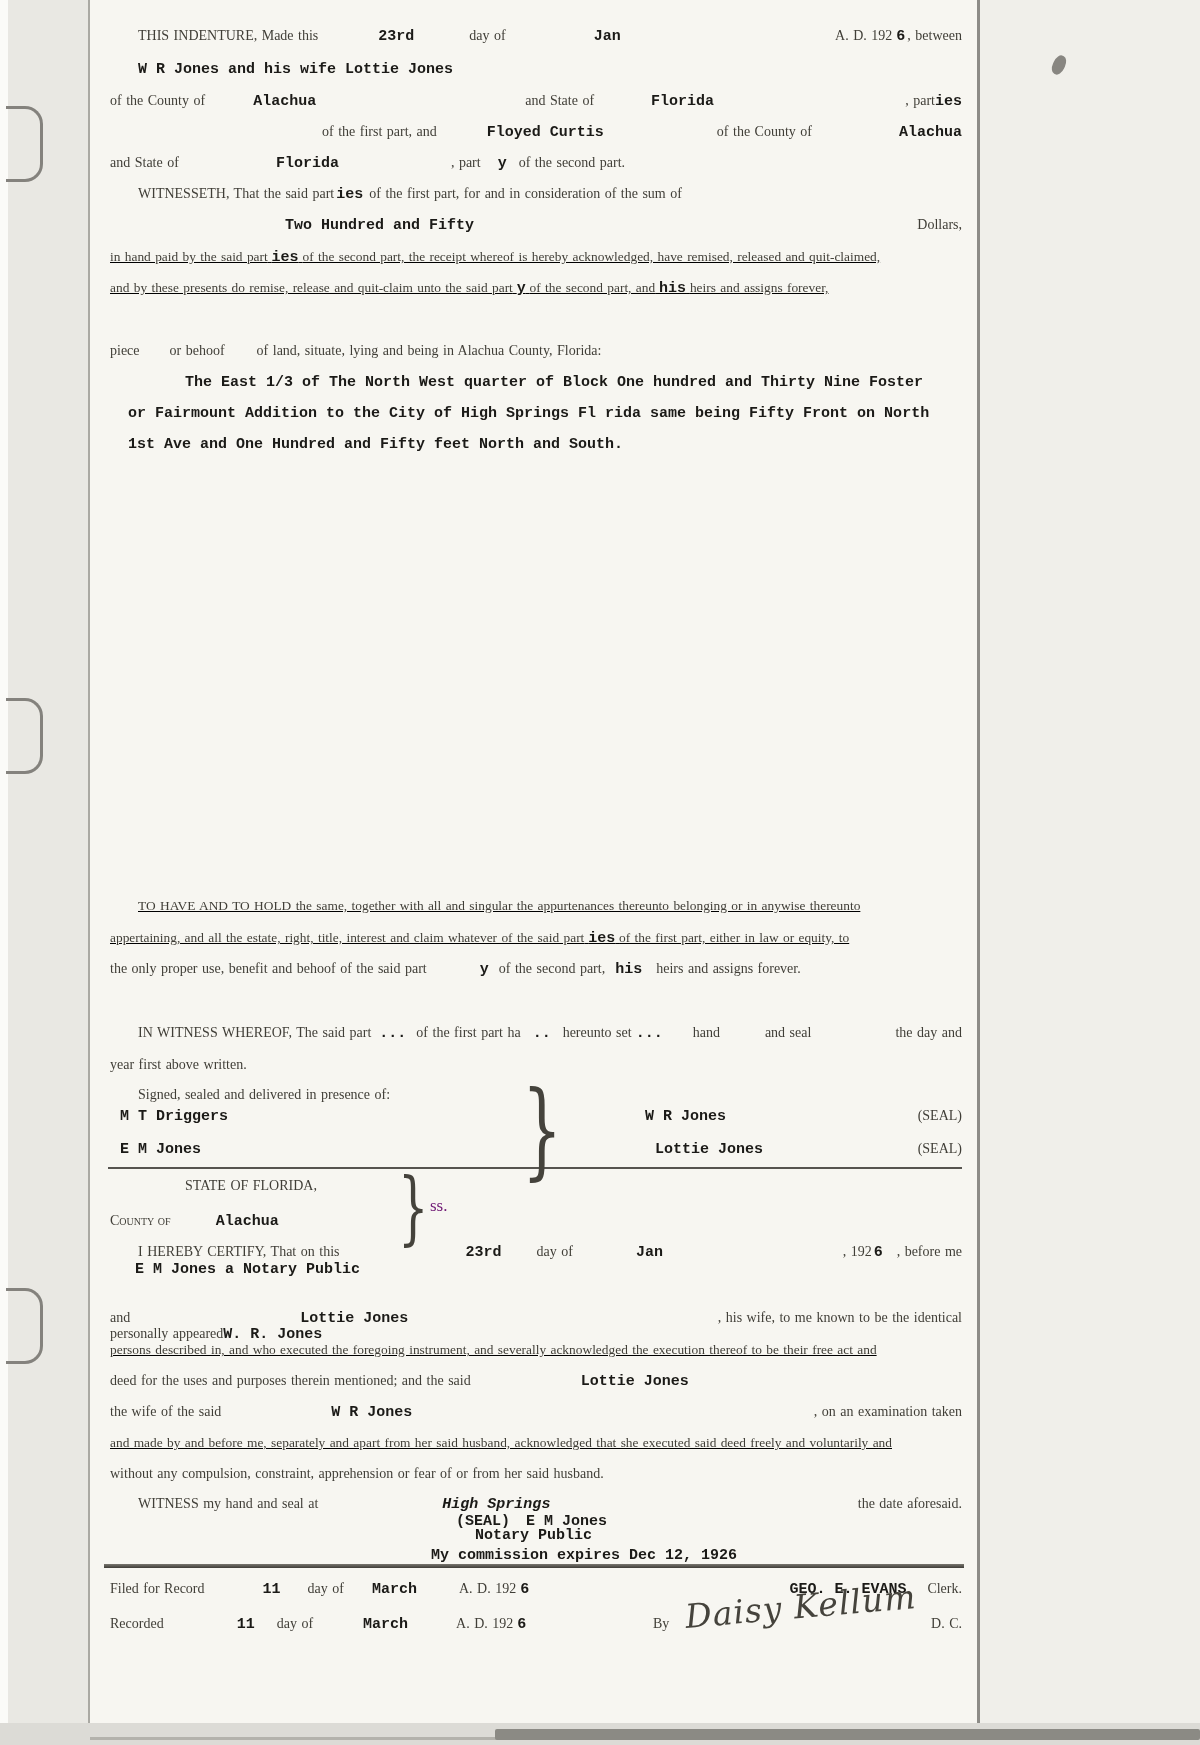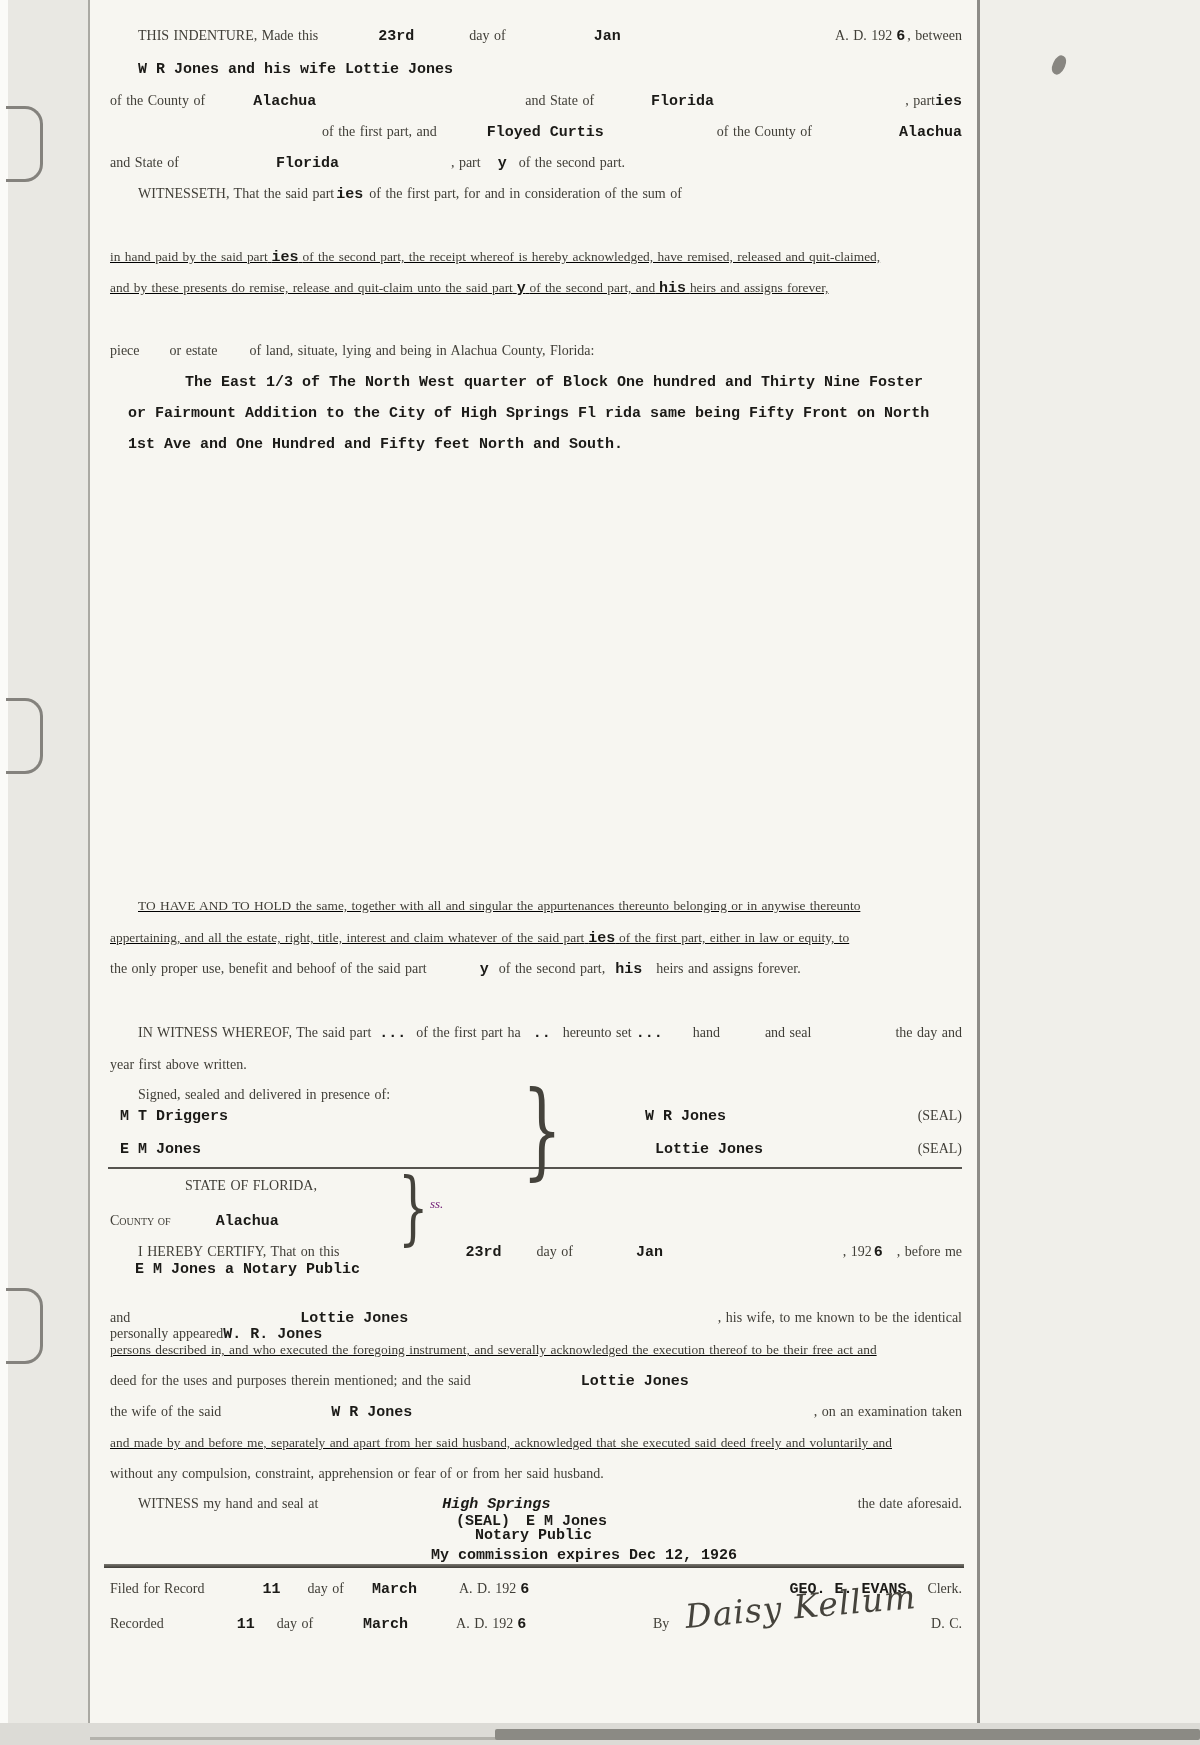--- a/index.html
+++ b/index.html
@@ -28,21 +28,21 @@
   .p{font-family:"Liberation Serif",serif;font-size:14px;color:#403e37;word-spacing:1px;}
   .just .p{font-size:13.4px;}
   .pc{font-family:"Liberation Serif",serif;font-variant:small-caps;font-size:14px;color:#403e37;}
   .t{font-family:"Liberation Mono",monospace;font-size:15px;font-weight:bold;color:#1b1a17;}
   .h{font-family:"DejaVu Serif",serif;font-style:italic;font-size:33px;color:#45433c;
      display:inline-block;transform:rotate(-5deg);transform-origin:left bottom;margin-top:-16px;letter-spacing:1px;}
   .rule{position:absolute;height:2px;background:#56544f;}
   .rule-thick{position:absolute;height:4px;background:linear-gradient(#79776f,#3f3d38);}
   .brace{position:absolute;font-family:"DejaVu Serif",serif;color:#45433c;line-height:1;
          transform:scaleX(.6);transform-origin:left top;font-weight:400;}
-  .ss{position:absolute;font-family:"Liberation Serif",serif;font-size:13px;color:#701a75;font-style:italic;}
+  .ss{position:absolute;font-family:"Liberation Serif",serif;font-size:17px;color:#701a75;}
 </style>
 </head>
 <body>
 
 <div class="page">
 
   <div class="edge-left"></div>
   <div class="edge-left-white"></div>
   <div class="ring" style="top:106px"></div>
   <div class="ring" style="top:698px"></div>
@@ -96,25 +96,30 @@
         <span class="run t" style="margin-left: 97px;">Florida</span>
         <span class="run p" style="margin-left: 112px;">, part</span>
         <span class="run t" style="margin-left: 17px;">y</span>
         <span class="run p" style="margin-left: 12px;">of the second part.</span>
       </div>
       <div class="line flex" style="top: 186px;">
         <span class="run p" style="margin-left: 28px;">WITNESSETH, That the said part</span>
         <span class="run t" style="margin-left: 2px;">ies</span>
         <span class="run p" style="margin-left: 6px;">of the first part, for and in consideration of the sum of</span>
       </div>
+      <div class="line flex" style="top: 217px;">
+        <span class="run t" style="margin-left: 175px;">Two Hundred and Fifty</span>
+        <span class="sp" style="flex-grow: 1;"></span>
+        <span class="run p">Dollars,</span>
+      </div>
       <div class="line just" style="top: 249px;"><span class="run p">in hand paid by the said part</span> <span class="run t">ies</span> <span class="run p">of the second part, the receipt whereof is hereby acknowledged, have remised, released and quit-claimed,</span></div>
       <div class="line just" style="top: 280px;"><span class="run p">and by these presents do remise, release and quit-claim unto the said part</span> <span class="run t">y</span> <span class="run p">of the second part, and</span> <span class="run t">his</span> <span class="run p">heirs and assigns forever,</span></div>
       <div class="line flex" style="top: 343px;">
         <span class="run p">piece</span>
-        <span class="run p" style="margin-left: 30px;">or estate</span>
+        <span class="run p" style="margin-left: 30px;">or behoof</span>
         <span class="run p" style="margin-left: 32px;">of land, situate, lying and being in Alachua  County, Florida:</span>
       </div>
       <div class="line flex" style="top: 374px;">
         <span class="run t" style="margin-left: 75px;">The East 1/3 of The North West quarter of Block One hundred and Thirty Nine Foster</span>
       </div>
       <div class="line flex" style="top: 405px;">
         <span class="run t" style="margin-left: 18px;">or Fairmount Addition to the City of High Springs Fl rida same being Fifty Front on North</span>
       </div>
       <div class="line flex" style="top: 436px;">
         <span class="run t" style="margin-left: 18px;">1st Ave and One Hundred and Fifty feet North and South.</span>

